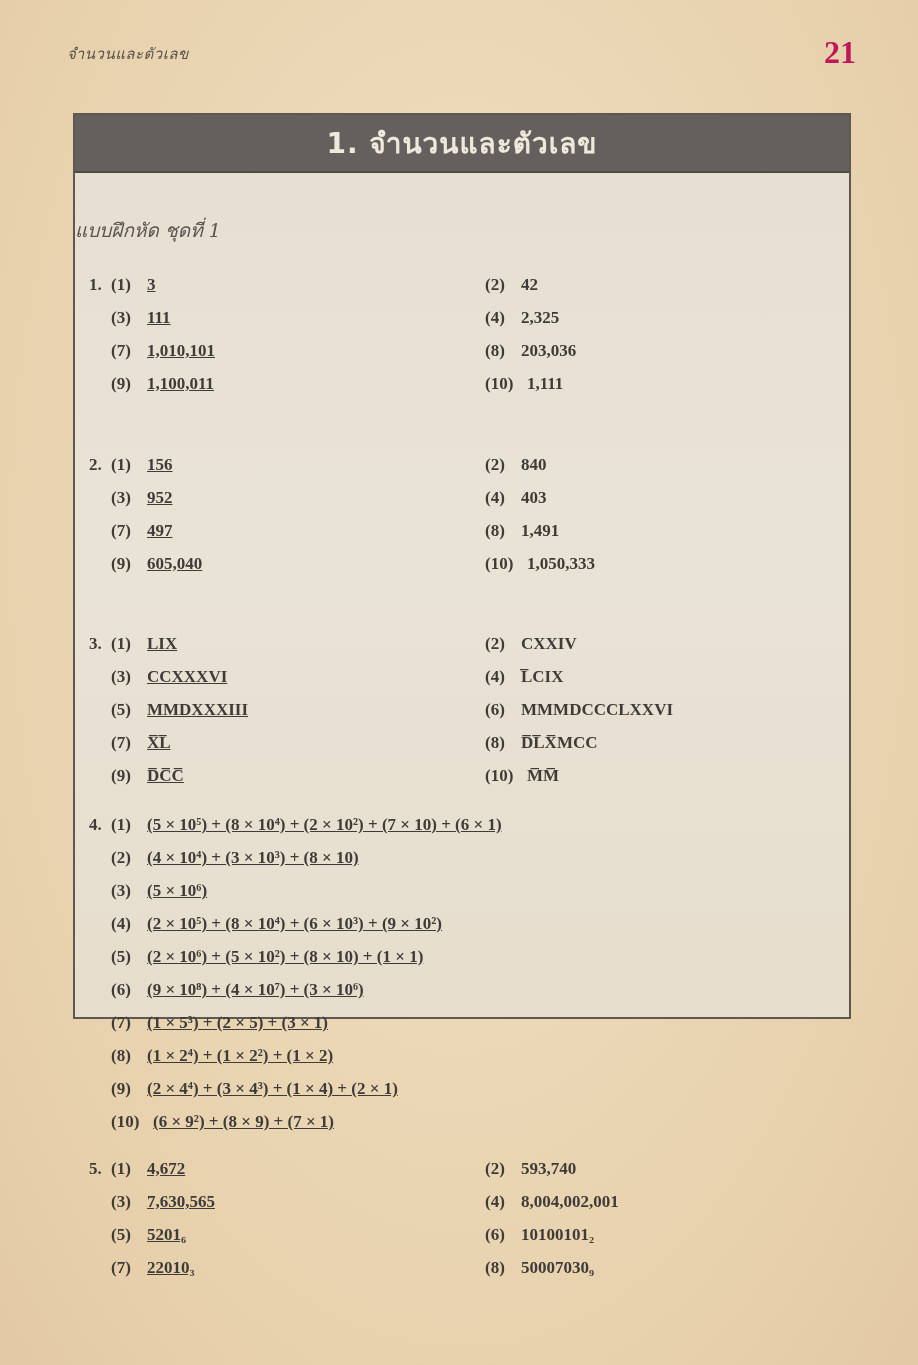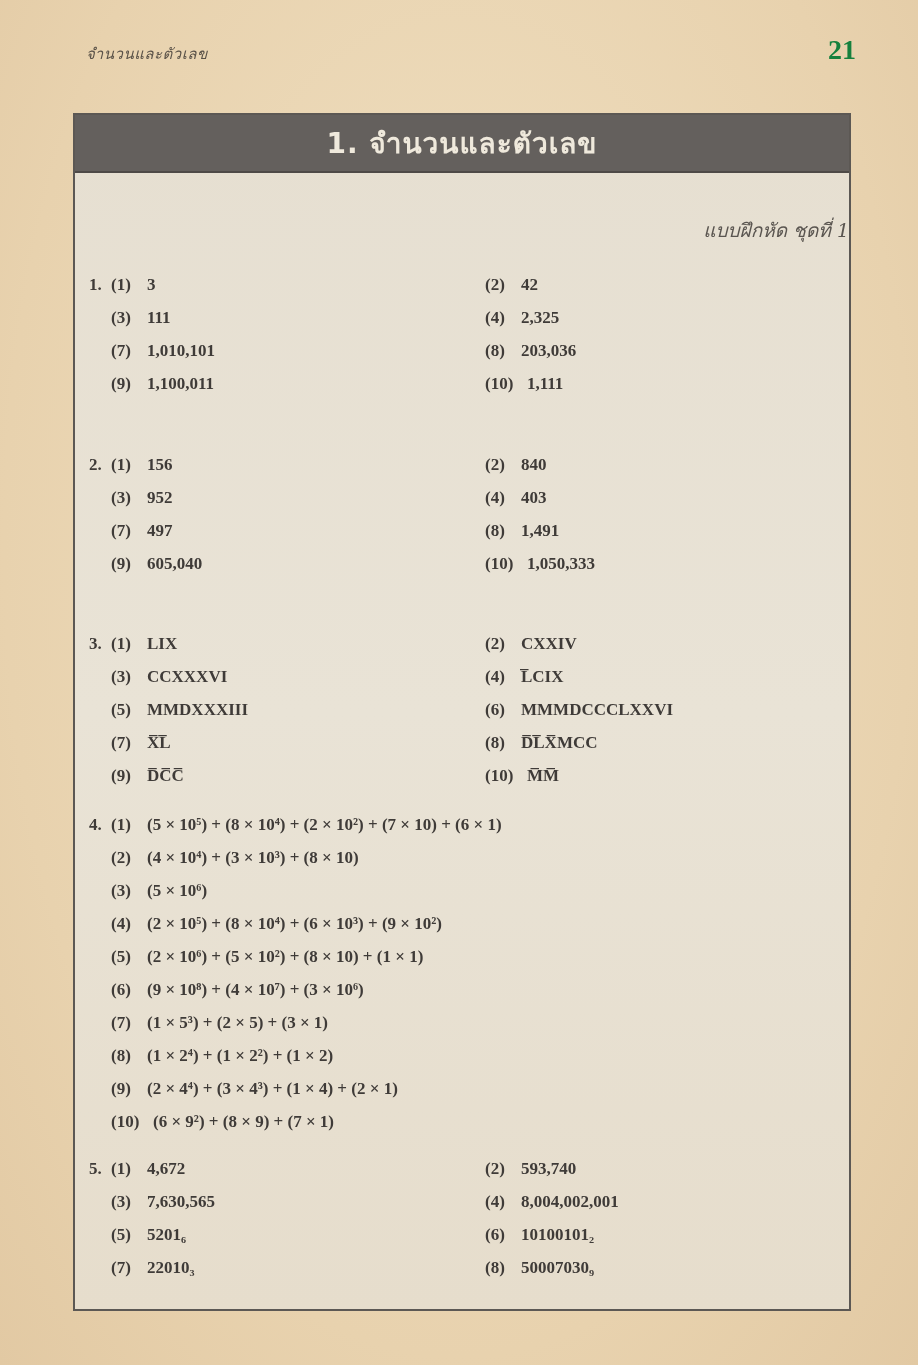--- a/index.html
+++ b/index.html
@@ -5,58 +5,58 @@
     html, body { margin: 0; padding: 0; }
     body {
       width: 918px; height: 1365px;
       background: #ecd9b8;
       background-image: radial-gradient(ellipse at 50% 40%, #f0e0c2 0%, #e8d2ae 70%, #e2c9a3 100%);
       position: relative; overflow: hidden;
       font-family: "Liberation Serif", "DejaVu Serif", serif;
       color: #3f3b38;
     }
     .running-head {
-      position: absolute; left: 86px; top: 42px;
+      position: absolute; left: 67px; top: 42px;
       font-family: "DejaVu Serif", serif; font-style: italic;
       font-size: 15px; color: #5a5248; letter-spacing: 0.5px;
     }
     .page-number {
       position: absolute; right: 62px; top: 34px;
       font-family: "Liberation Serif", serif; font-weight: bold;
-      font-size: 28px; color: #15803d;
+      font-size: 32px; color: #be185d;
     }
     .box {
       position: absolute; left: 73px; top: 113px;
-      width: 778px; height: 1198px;
+      width: 778px; height: 906px;
       border: 2px solid #5c5854;
       background: #e7e1d4;
       background-image: linear-gradient(180deg, #e6dfd1 0%, #e9e3d6 50%, #e6ddcc 100%);
       box-sizing: border-box;
     }
     .header-band {
       position: absolute; left: 0; top: 0; right: 0; height: 56px;
       background: #64605d;
       border-bottom: 2px solid #4e4a47;
       display: flex; align-items: center; justify-content: center;
     }
     .header-title {
       font-family: "DejaVu Sans", sans-serif; font-weight: bold;
       font-size: 28px; color: #efe9dc; letter-spacing: 1px;
     }
     .subtitle {
       position: absolute; left: 0; right: 0; top: 100px;
-      text-align: right;
+      text-align: left;
       font-family: "DejaVu Serif", serif; font-style: italic;
       font-size: 19px; color: #5a5550;
     }
     .section { position: absolute; left: 14px; right: 0; }
     .row { position: relative; height: 33px; font-weight: bold; font-size: 17px; white-space: nowrap; }
     .qnum { position: absolute; left: 0; top: 0; width: 24px; }
     .cell { position: absolute; top: 0; }
-    .cell.left { left: 22px; }
+    .cell.left { left: 22px; text-decoration: underline; }
     .cell.right { left: 396px; }
     .lbl { display: inline-block; min-width: 30px; margin-right: 6px; }
     .lbl10 { min-width: 36px; }
   </style>
 </head>
 <body>
 
 <div class="running-head">จำนวนและตัวเลข</div>
 <div class="page-number">21</div>
 

